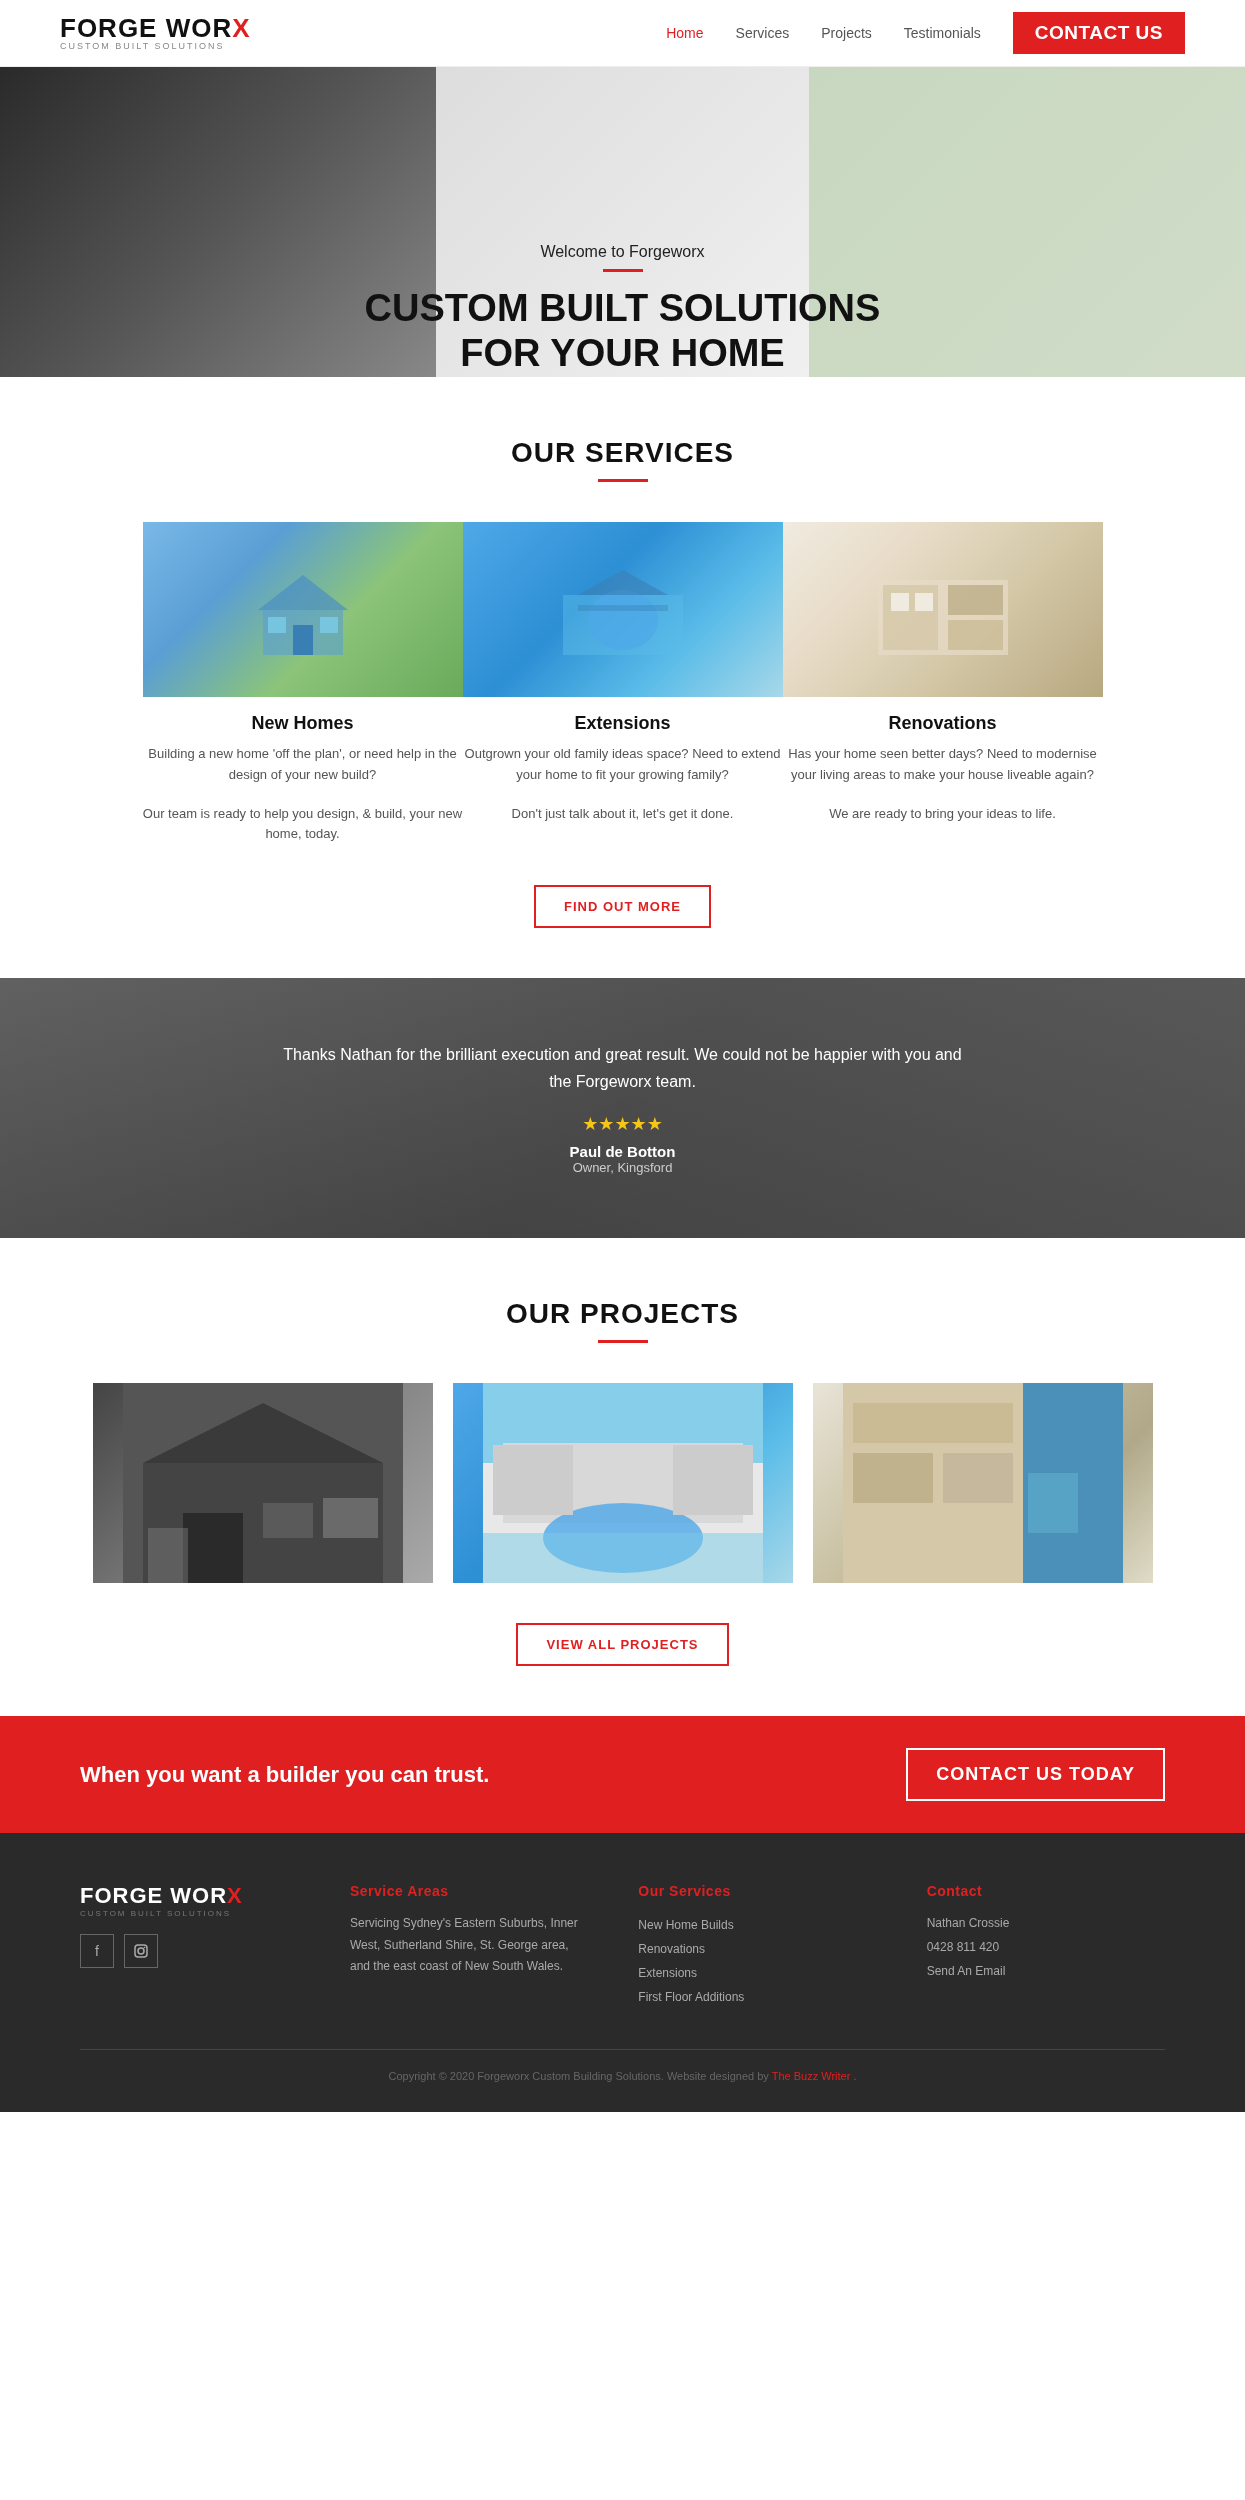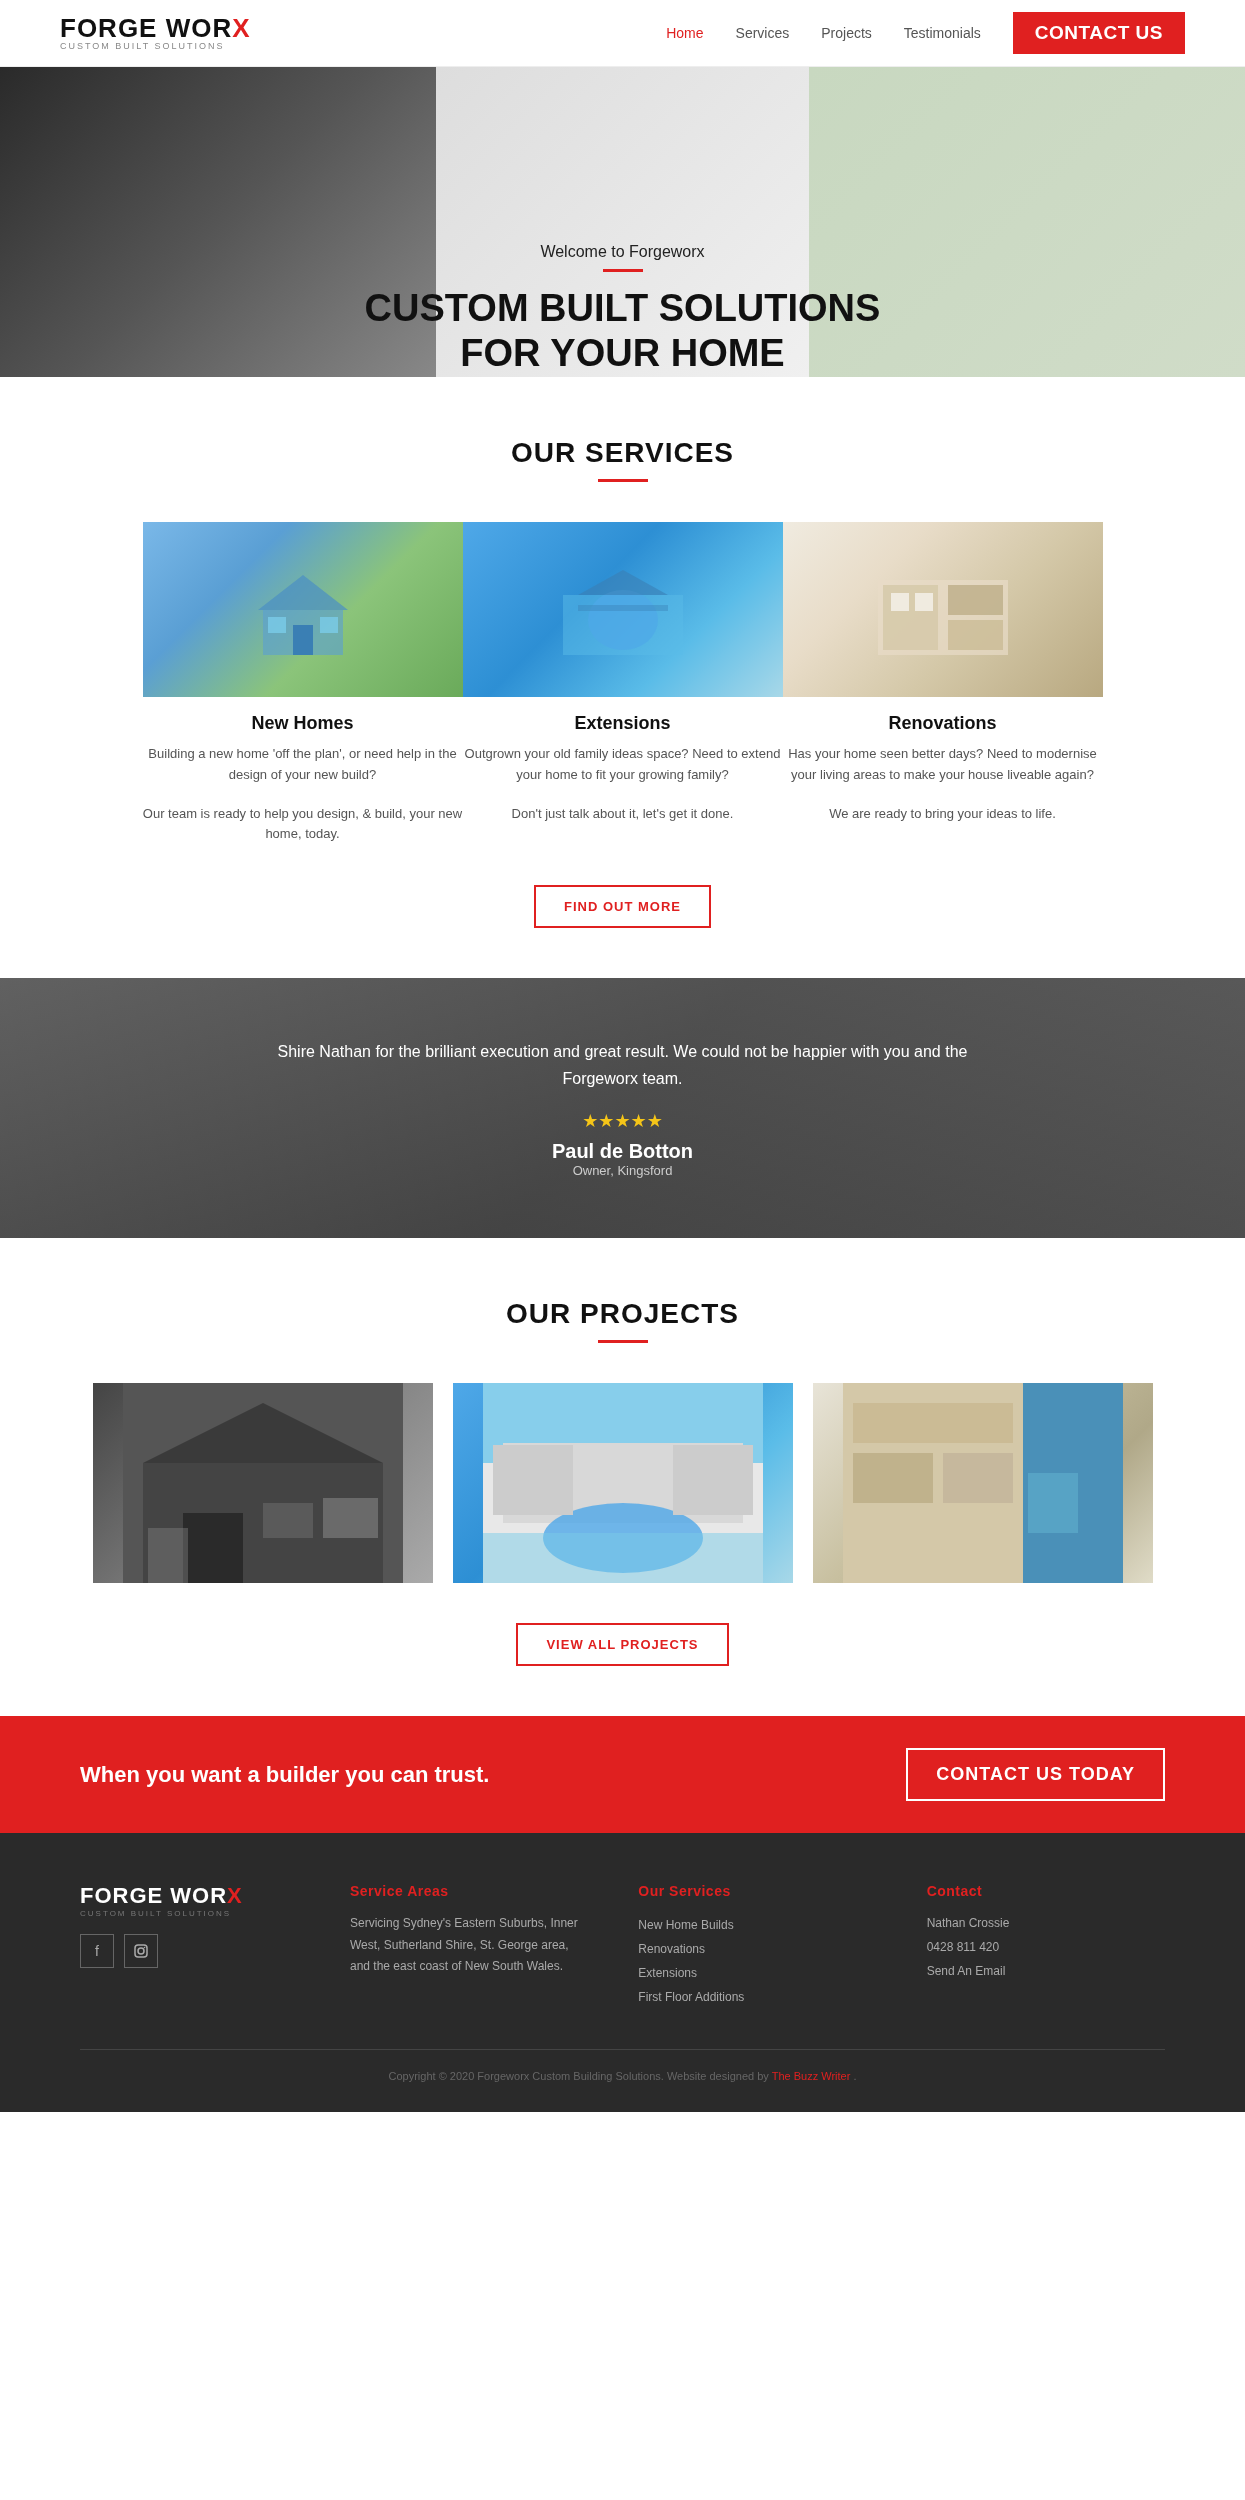--- a/index.html
+++ b/index.html
@@ -85,21 +85,21 @@
     .testimonial-section {
       width: 100%; min-height: 260px;
       background: linear-gradient(rgba(80,80,80,0.7), rgba(60,60,60,0.7)),
         linear-gradient(135deg, #888 0%, #555 50%, #777 100%);
       display: flex; align-items: center; justify-content: center;
       padding: 50px 120px; text-align: center;
     }
     .testimonial-content { max-width: 700px; }
     .testimonial-text { font-size: 16px; color: #fff; line-height: 1.7; margin-bottom: 18px; }
     .testimonial-stars { color: #f5c518; font-size: 18px; margin-bottom: 8px; }
-    .testimonial-name { font-size: 20px; font-weight: 700; color: #fff; }
+    .testimonial-name { font-size: 15px; font-weight: 700; color: #fff; }
     .testimonial-role { font-size: 13px; color: #ccc; }
 
     
     .projects-section { padding: 60px 80px 50px; text-align: center; background: #fff; }
     .projects-grid { display: flex; gap: 20px; justify-content: center; margin-bottom: 40px; }
     .project-card { flex: 1; max-width: 340px; }
     .project-img {
       width: 100%; height: 200px;
       display: flex; align-items: center; justify-content: center;
     }
@@ -236,21 +236,21 @@
       <p class="service-desc">Has your home seen better days? Need to modernise your living areas to make your house liveable again?</p>
       <br>
       <p class="service-desc">We are ready to bring your ideas to life.</p>
     </div>
   </div>
   <button class="find-out-btn">FIND OUT MORE</button>
 </section>
 
 <section class="testimonial-section">
   <div class="testimonial-content">
-    <p class="testimonial-text">Shire Nathan for the brilliant execution and great result. We could not be happier with you and the Forgeworx team.</p>
+    <p class="testimonial-text">Thanks Nathan for the brilliant execution and great result. We could not be happier with you and the Forgeworx team.</p>
     <div class="testimonial-stars">★★★★★</div>
     <p class="testimonial-name">Paul de Botton</p>
     <p class="testimonial-role">Owner, Kingsford</p>
   </div>
 </section>
 
 <section class="projects-section">
   <h2 class="section-title">OUR PROJECTS</h2>
   <div class="section-divider"></div>
   <div class="projects-grid">

